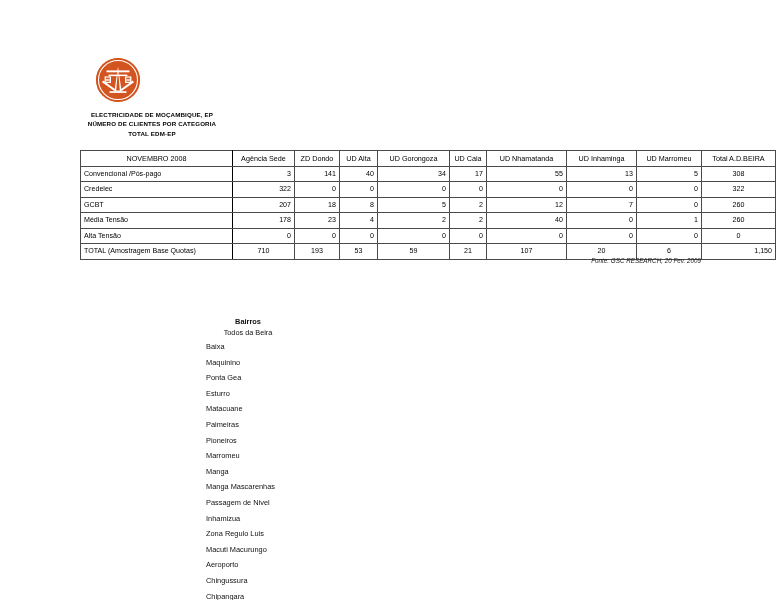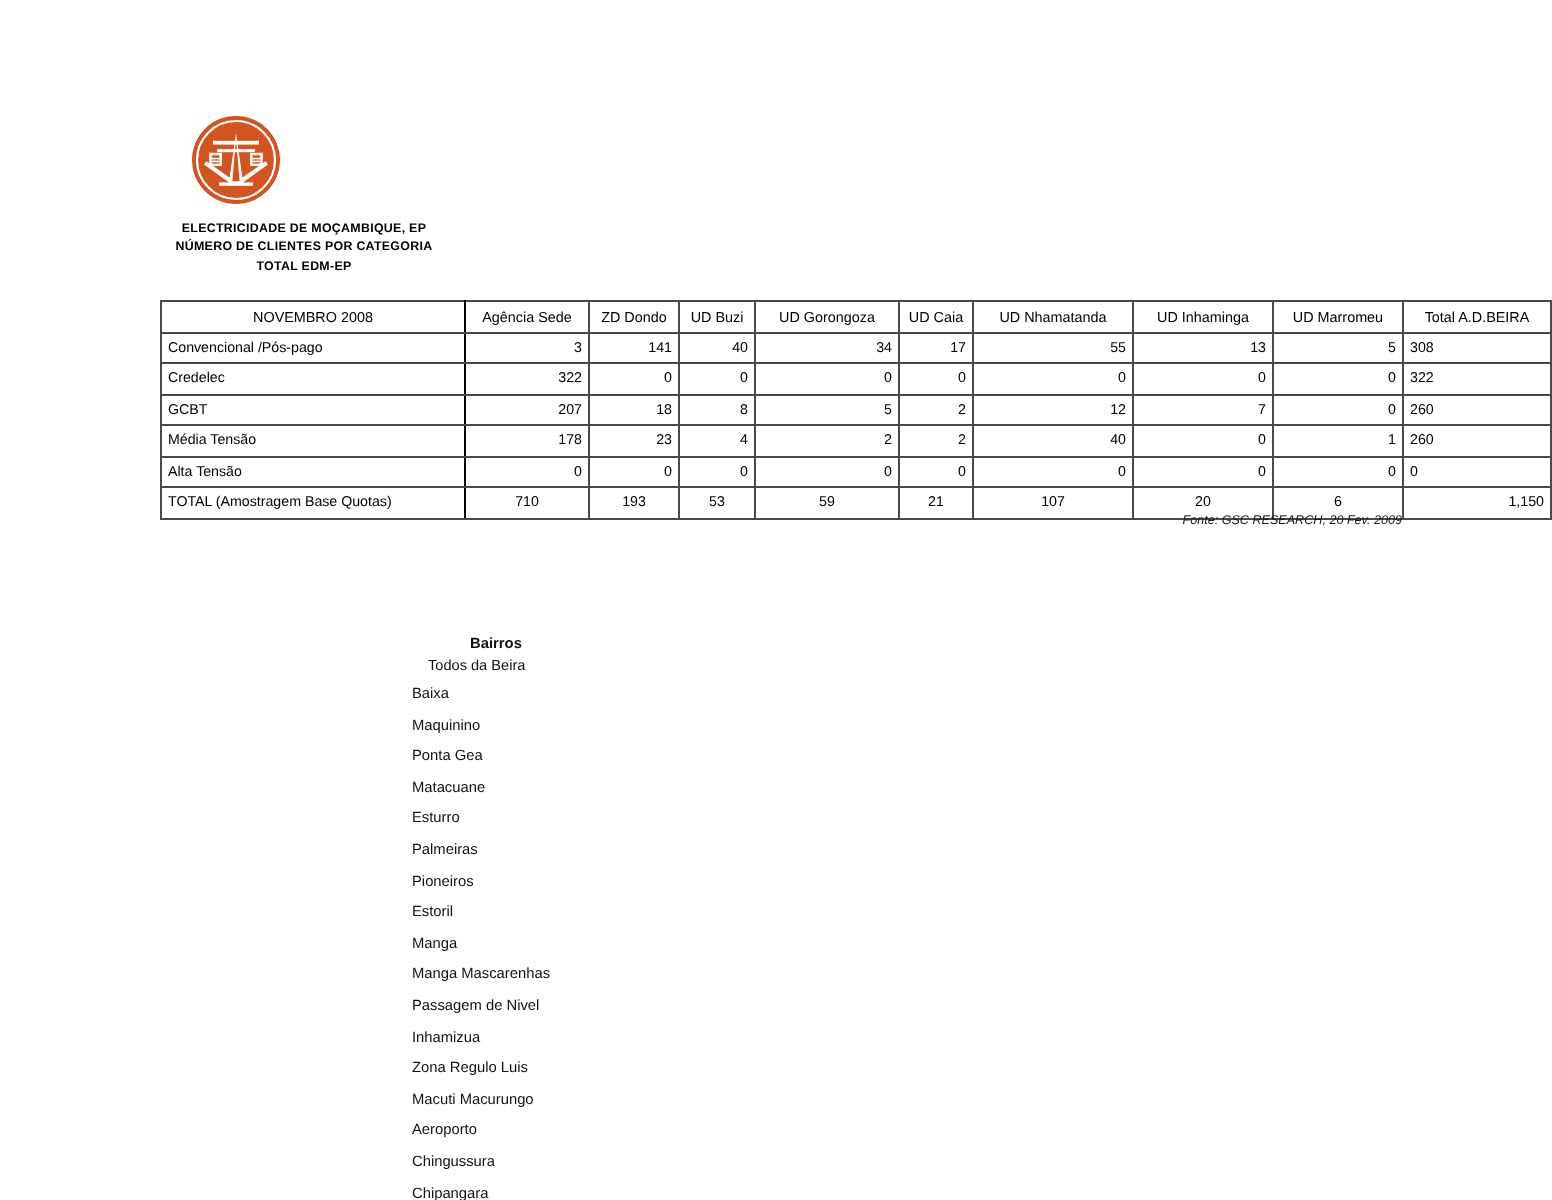--- a/index.html
+++ b/index.html
@@ -88,21 +88,21 @@
     text-align: left;
     border-right: 1.4px solid #000 !important;
   }
   .hdr-row th.c-label { text-align: center; }
   .num {
     text-align: right;
     font-size: 7.1px;
   }
   .num.grp { border-left: 1.2px solid #000; border-right: 1.2px solid #000; }
   .c-total {
-    text-align: left;
+    text-align: center;
     font-weight: bold;
     border-left: 1.4px solid #000 !important;
   }
   .hdr-row th.c-total { }
   tr.last-data td {
     border-bottom: 1.4px solid #000;
   }
   tr.total-row td {
     font-weight: bold;
     text-align: center;
@@ -138,21 +138,21 @@
   #bairros-title {
     font-weight: bold;
     text-align: center;
     width: 64px;
     margin-left: 10px;
     line-height: 11px;
     font-size: 7.4px;
     margin-top: 44px;
   }
   #bairros-subtitle {
-    text-align: left;
+    text-align: center;
     width: 68px;
     margin-left: 8px;
     line-height: 12px;
     font-size: 7.3px;
   }
   .bairro-item {
     line-height: 15.6px;
     padding-left: 0px;
   }
 </style>
@@ -204,21 +204,21 @@
     <col style="width:80px">
     <col style="width:70px">
     <col style="width:65px">
     <col style="width:74px">
   </colgroup>
   <thead>
     <tr class="hdr-row">
       <th class="c-label">NOVEMBRO 2008</th>
       <th>Agência Sede</th>
       <th>ZD Dondo</th>
-      <th>UD Buzi</th>
+      <th>UD Alta</th>
       <th>UD Gorongoza</th>
       <th>UD Caia</th>
       <th>UD Nhamatanda</th>
       <th>UD Inhaminga</th>
       <th>UD Marromeu</th>
       <th class="c-total">Total A.D.BEIRA</th>
     </tr>
   </thead>
   <tbody>
     <tr>
@@ -298,25 +298,25 @@
 
 <div id="source-note">Fonte: GSC RESEARCH, 20 Fev. 2009</div>
 
 <div id="bairros-block">
   <div id="bairros-title">Bairros</div>
   <div id="bairros-subtitle">Todos da Beira</div>
   <div id="bairros-items">
       <div class="bairro-item">Baixa</div>
       <div class="bairro-item">Maquinino</div>
       <div class="bairro-item">Ponta Gea</div>
+      <div class="bairro-item">Esturro</div>
       <div class="bairro-item">Matacuane</div>
-      <div class="bairro-item">Esturro</div>
       <div class="bairro-item">Palmeiras</div>
       <div class="bairro-item">Pioneiros</div>
-      <div class="bairro-item">Estoril</div>
+      <div class="bairro-item">Marromeu</div>
       <div class="bairro-item">Manga</div>
       <div class="bairro-item">Manga Mascarenhas</div>
       <div class="bairro-item">Passagem de Nivel</div>
       <div class="bairro-item">Inhamizua</div>
       <div class="bairro-item">Zona Regulo Luis</div>
       <div class="bairro-item">Macuti Macurungo</div>
       <div class="bairro-item">Aeroporto</div>
       <div class="bairro-item">Chingussura</div>
       <div class="bairro-item">Chipangara</div>
       <div class="bairro-item">Inhamudima</div>

